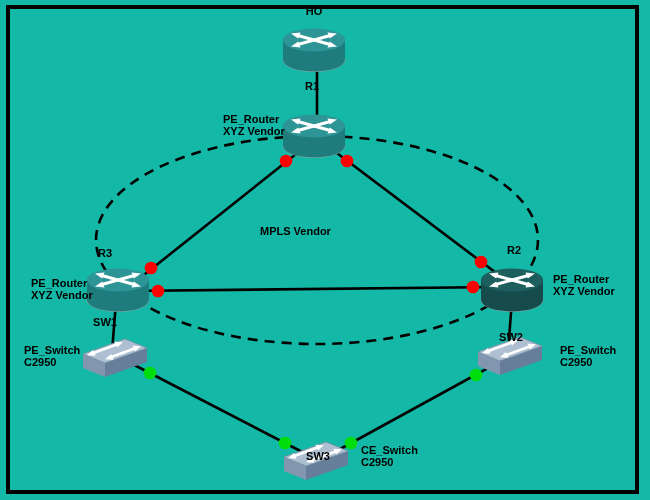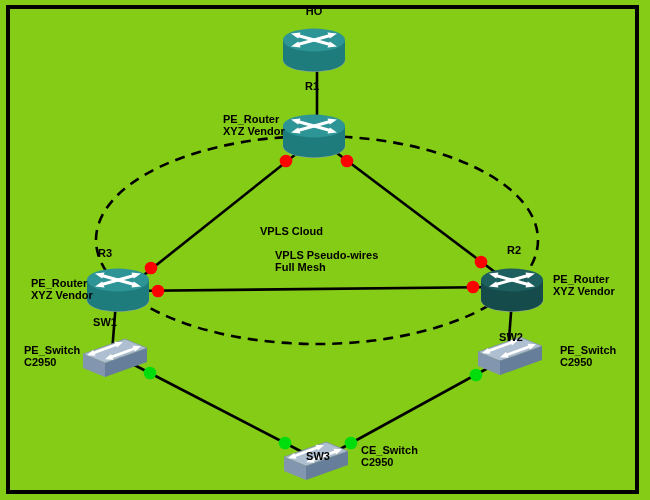--- a/index.html
+++ b/index.html
@@ -1,16 +1,16 @@
 <!DOCTYPE html>
 <html><head>
 <meta charset="utf-8">
 <style>
   html,body{margin:0;padding:0;background:#fff;}
-  #canvas{position:relative;width:650px;height:500px;background:#84cc16;overflow:hidden;
+  #canvas{position:relative;width:650px;height:500px;background:#14b8a6;overflow:hidden;
           font-family:"Liberation Sans",sans-serif;}
   #frame{position:absolute;left:6px;top:5px;width:625px;height:481px;border:4px solid #000;}
   #wires{position:absolute;left:0;top:0;width:650px;height:500px;}
   .node{position:absolute;}
   .lbl{position:absolute;font-weight:bold;font-size:11px;line-height:12px;color:#000;white-space:nowrap;}
   .center{text-align:center;}
 </style>
 </head>
 <body>
 
@@ -172,19 +172,15 @@
   </div>
   <div class="lbl" style="left:560px;top:344px">
     <div>PE_Switch</div>
     <div>C2950</div>
   </div>
   <div class="lbl" style="left:361px;top:444px">
     <div>CE_Switch</div>
     <div>C2950</div>
   </div>
 
-  <div class="lbl" style="left:260px;top:225px">VPLS Cloud</div>
-  <div class="lbl" style="left:275px;top:249px">
-    <div>VPLS Pseudo-wires</div>
-    <div>Full Mesh</div>
-  </div>
+  <div class="lbl" style="left:260px;top:225px">MPLS Vendor</div>
 
 </div>
 
 </body></html>

